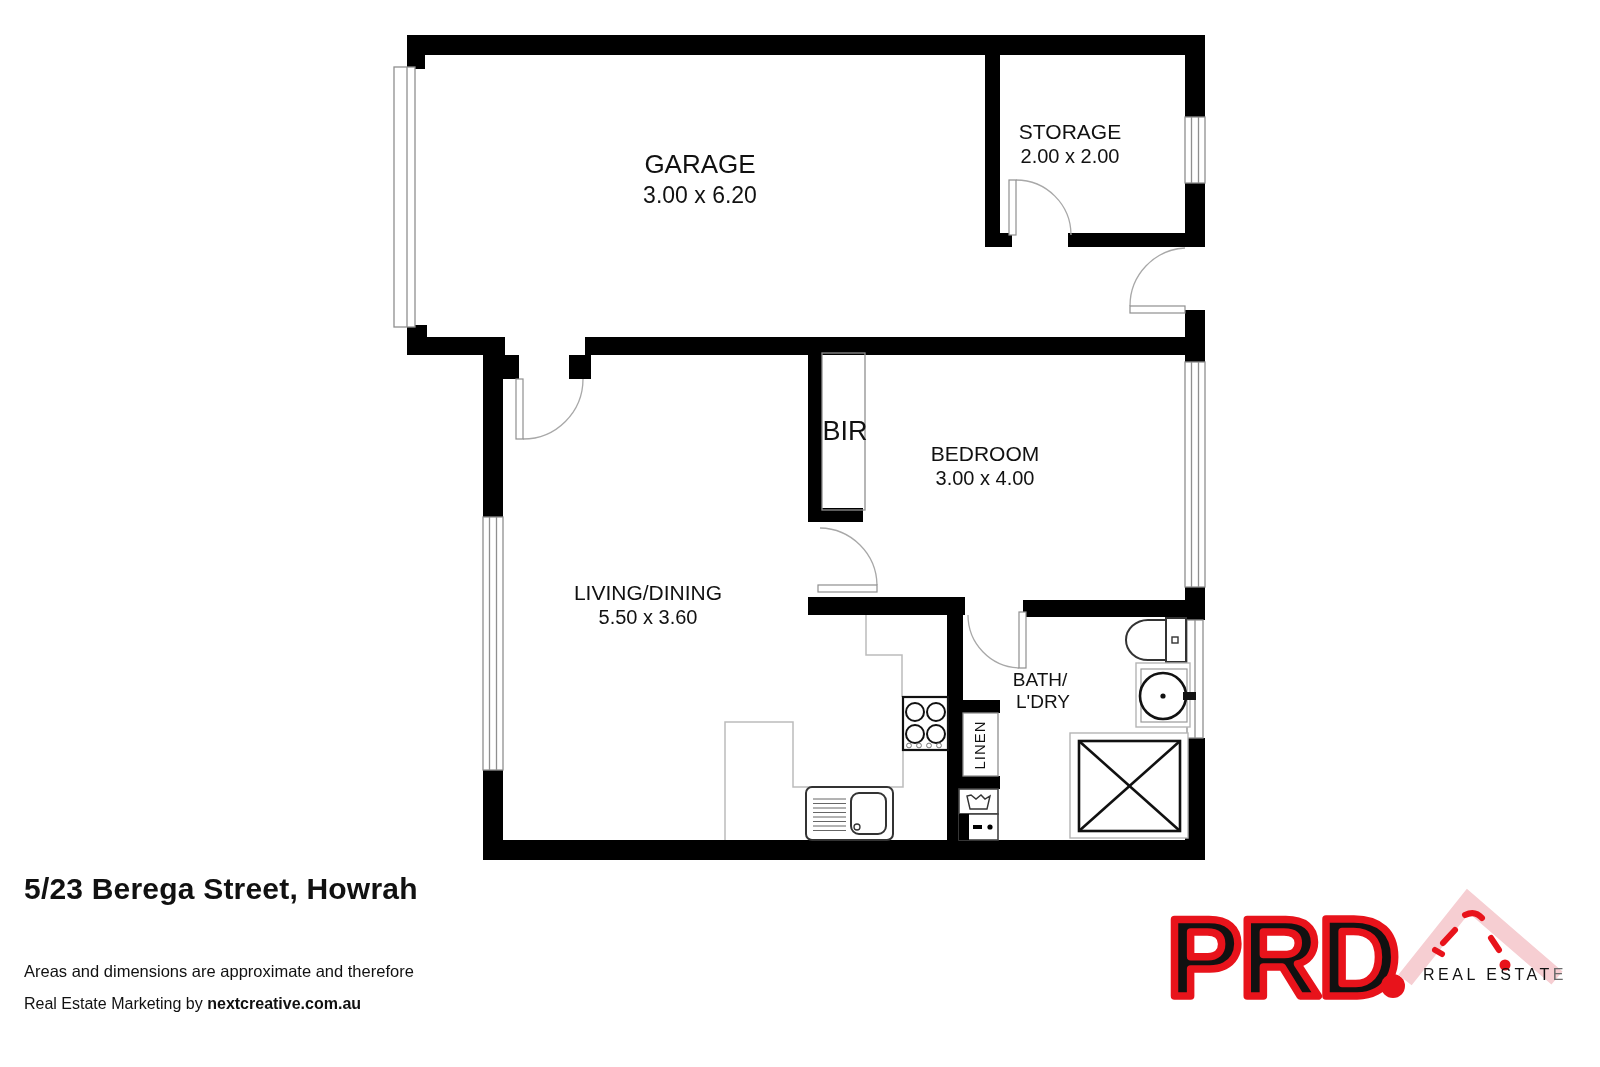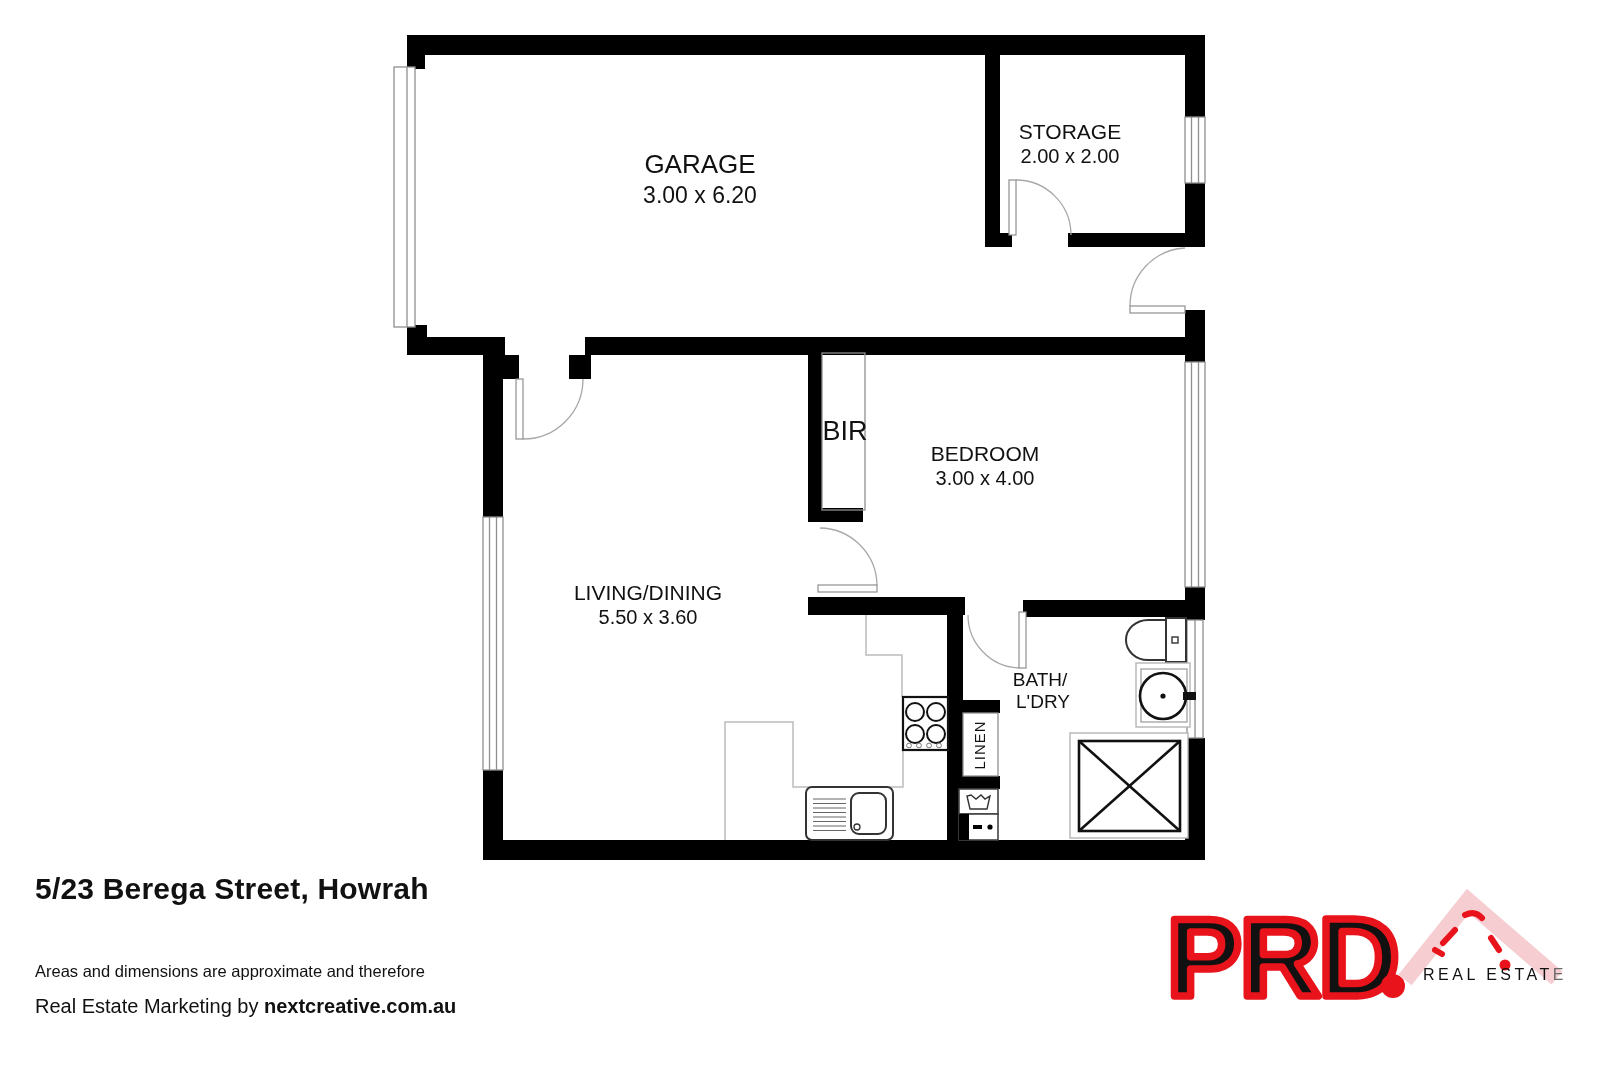--- a/index.html
+++ b/index.html
@@ -13,24 +13,24 @@
   .arc{fill:none;stroke:#a8a8a8;stroke-width:1.3;}
   .leaf{fill:#fff;stroke:#8f8f8f;stroke-width:1.2;}
   .fixture-light{fill:#fff;stroke:#b5b5b5;stroke-width:1.4;}
   .bench{fill:none;stroke:#bcbcbc;stroke-width:1.5;}
   .room-label{font-size:21px;text-anchor:middle;}
   .room-dims{font-size:20px;text-anchor:middle;}
   .big-label{font-size:26px;text-anchor:middle;}
   .big-dims{font-size:23px;text-anchor:middle;}
   .bir-label{font-size:27px;text-anchor:middle;}
   .linen-label{font-size:15px;text-anchor:middle;letter-spacing:1px;}
-  .info{position:absolute;left:35px;top:872px;width:560px;}
+  .info{position:absolute;left:24px;top:872px;width:560px;}
   .address{font-size:30px;font-weight:bold;margin:0 0 0 0;letter-spacing:0.2px;}
   .disclaimer{font-size:16.5px;line-height:19px;margin-top:56px;}
-  .marketing{font-size:20px;margin-top:14px;}
+  .marketing{font-size:16px;margin-top:14px;}
   .marketing b{font-weight:bold;}
   .logo-box{position:absolute;left:1165px;top:888px;width:420px;height:140px;}
 </style>
 </head>
 <body>
 
 <div class="canvas">
 
   <svg width="1600" height="1067" viewBox="0 0 1600 1067">
 

